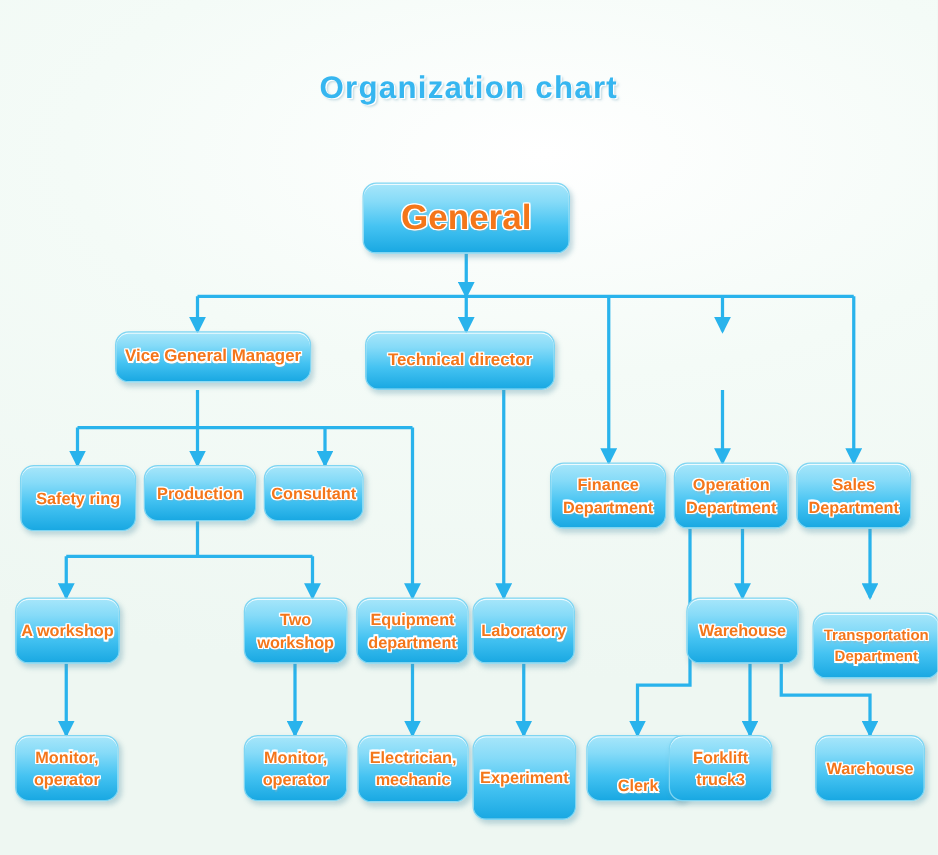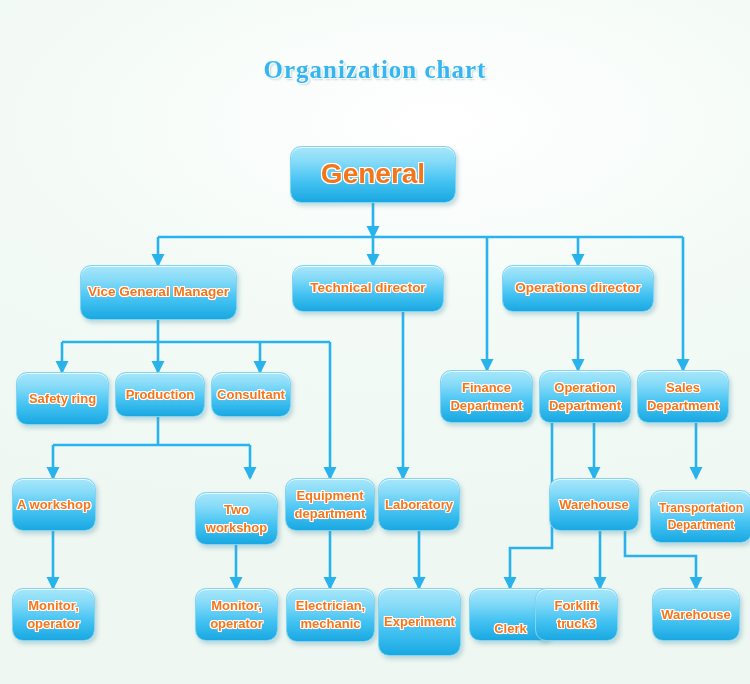--- a/index.html
+++ b/index.html
@@ -25,21 +25,21 @@
     position: absolute;
     left: 0;
     top: 56px;
     width: 750px;
     text-align: center;
     font-size: 25px;
     font-weight: bold;
     letter-spacing: 1px;
     color: #36b6f0;
     text-shadow: 1px 1px 0 #ffffff, 2px 2px 2px rgba(120,170,190,.45);
-    font-family: Liberation Serif, serif;
+    font-family: Liberation Sans, sans-serif;
   }
   #connector-layer {
     position: absolute;
     left: 0;
     top: 0;
     width: 750px;
     height: 684px;
   }
   .node {
     position: absolute;
@@ -123,29 +123,26 @@
       <path d="M 236 531 L 236 588" marker-end="url(#arrow)"></path>
       <path d="M 330 531 L 330 588" marker-end="url(#arrow)"></path>
       <path d="M 419 531 L 419 588" marker-end="url(#arrow)"></path>
     </g>
   </svg>
 
   <div class="node root" style="left:290px; top:146px; width:166px; height:57px;">
     <span class="label">General</span>
   </div>
 
-  <div class="node lvl2" style="left:80px; top:265px; width:157px; height:55px;">
+  <div class="node lvl2" style="left:92px; top:265px; width:157px; height:41px;">
     <span class="label">Vice General Manager</span>
   </div>
   <div class="node lvl2" style="left:292px; top:265px; width:152px; height:47px;">
     <span class="label">Technical director</span>
   </div>
-  <div class="node lvl2" style="left:502px; top:265px; width:152px; height:47px;">
-    <span class="label">Operations director</span>
-  </div>
 
   <div class="node lvl3" style="left:16px; top:372px; width:93px; height:53px;">
     <span class="label">Safety ring</span>
   </div>
   <div class="node lvl3" style="left:115px; top:372px; width:90px; height:45px;">
     <span class="label">Production</span>
   </div>
   <div class="node lvl3" style="left:211px; top:372px; width:80px; height:45px;">
     <span class="label">Consultant</span>
   </div>
@@ -158,21 +155,21 @@
 Department</span>
   </div>
   <div class="node lvl3" style="left:637px; top:370px; width:92px; height:53px;">
     <span class="label">Sales
 Department</span>
   </div>
 
   <div class="node lvl4" style="left:12px; top:478px; width:84px; height:53px;">
     <span class="label">A workshop</span>
   </div>
-  <div class="node lvl4" style="left:195px; top:492px; width:83px; height:53px;">
+  <div class="node lvl4" style="left:195px; top:478px; width:83px; height:53px;">
     <span class="label">Two
 workshop</span>
   </div>
   <div class="node lvl4" style="left:285px; top:478px; width:90px; height:53px;">
     <span class="label">Equipment
 department</span>
   </div>
   <div class="node lvl4" style="left:378px; top:478px; width:82px; height:53px;">
     <span class="label">Laboratory</span>
   </div>

